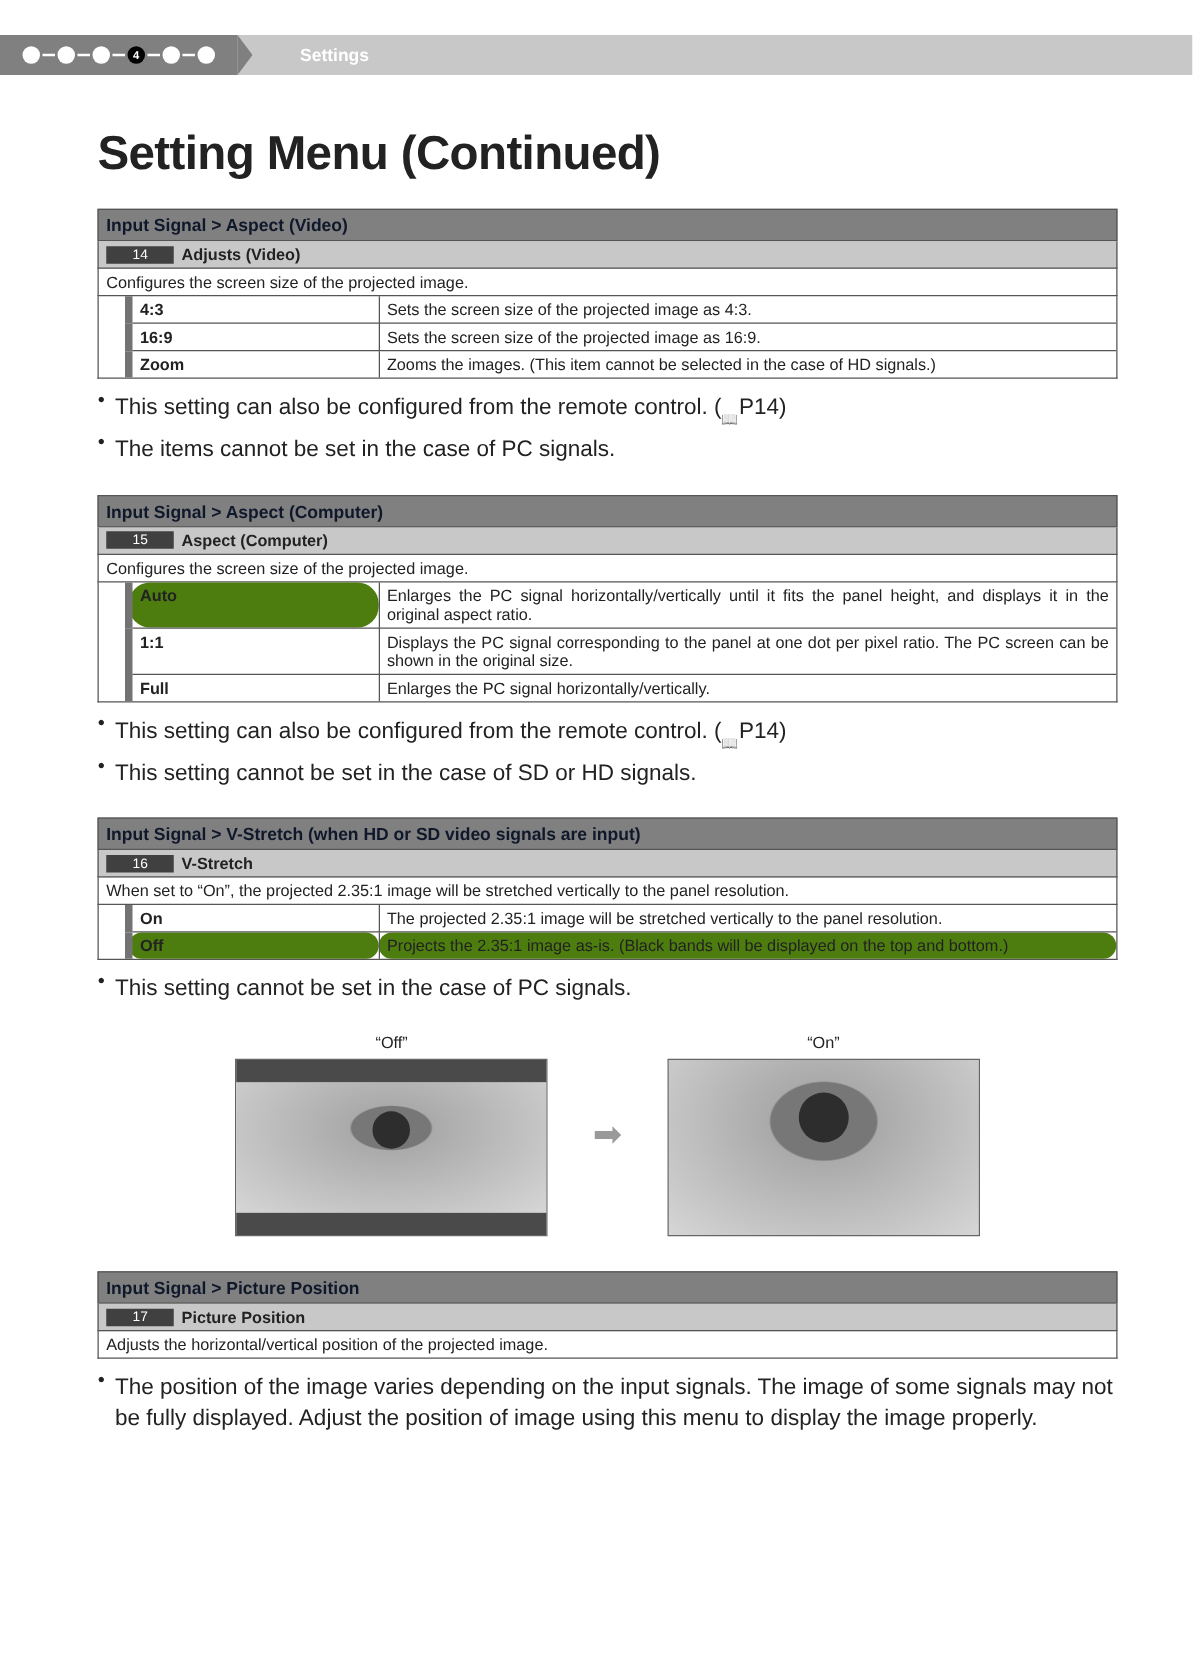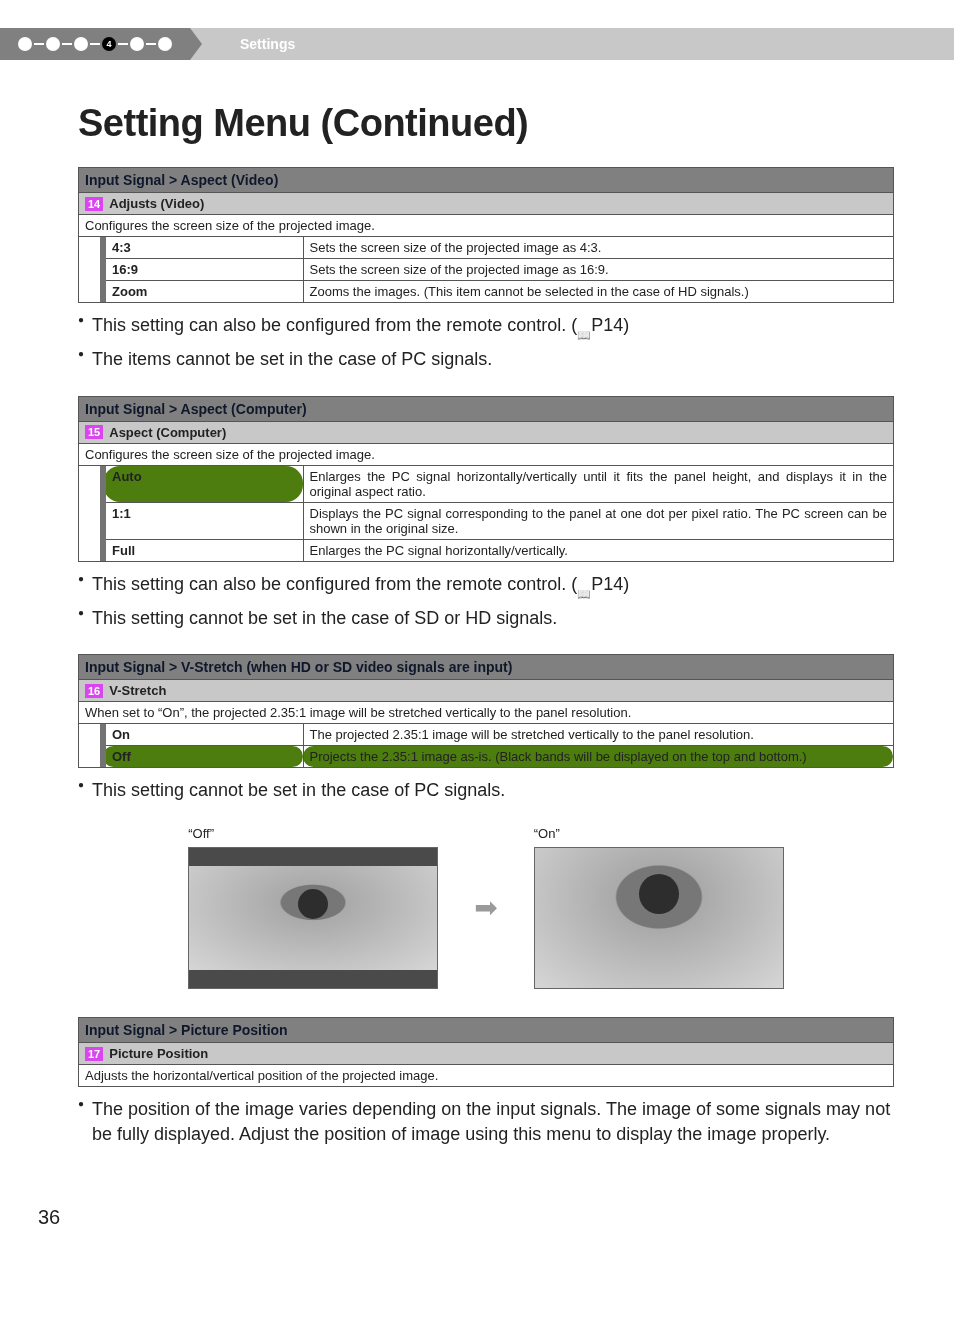--- a/index.html
+++ b/index.html
@@ -12,21 +12,21 @@
   .dot { width:14px; height:14px; border-radius:50%; background:#fff; display:flex; align-items:center; justify-content:center; font-size:9px; color:#808080; }
   .dot.active { background:#000; color:#fff; font-weight:bold; }
   .dash { width:10px; height:2px; background:#fff; }
   .band-label { position:absolute; left:208px; top:0; height:32px; display:flex; align-items:center; color:#fff; font-weight:bold; font-size:14px;margin-left:32px; }
 
   .content { padding: 24px 60px 0 78px; }
   h1 { font-size: 38px; font-weight: bold; margin: 18px 0 22px 0; letter-spacing: -0.5px; }
 
   .section-head { background:#808080; color:#0f172a; font-weight:bold; font-size:14px; padding:4px 6px; border:1px solid #555; }
   .sub-head { background:#c8c8c8; border:1px solid #555; border-top:none; padding:3px 6px; display:flex; align-items:center; gap:6px; }
-  .num-badge { background:#d946ef; color:#fff; font-size:11px; font-weight:bold; padding:1px 3px; min-width:16px; text-align:center; }
+  .num-badge { background:#404040; color:#fff; font-size:11px; font-weight:normal; padding:1px 21px; min-width:16px; text-align:center; }
   .sub-head-text { font-weight:bold; font-size:13px; color:#222; }
   .desc-row { border:1px solid #555; border-top:none; padding:3px 6px; font-size:13px; }
   table.opts { width:100%; border-collapse:collapse; }
   table.opts td { border:1px solid #555; font-size:13px; padding:3px 6px; vertical-align:top; }
   table.opts td:first-child { width:26%; }
   table.opts td.spacer { width:24px; border-top:none; border-bottom:none; border-left:1px solid #555; }
   table.opts tr:last-child td.spacer { border-bottom:1px solid #555; } 
   table.opts td.spacer { border-left:1px solid #fff; border-right:none; border-top:none; border-bottom:none; }
   
   .opts-wrap { border:1px solid #555; border-top:none; }
@@ -41,21 +41,21 @@
   .shade { background:#4d7c0f;border-radius:17px; }
   .justify { text-align: justify; }
 
   ul.notes { list-style:none; margin:10px 0 24px 0; }
   ul.notes li { font-size:18px; margin:10px 0 0 0; padding-left:14px; position:relative; line-height:1.35; }
   ul.notes li::before { content:"●"; position:absolute; left:0; top:0; font-size:10px; color:#222; }
   .ref-icon { display:inline-block; width:14px; height:10px; position:relative; vertical-align:middle; }
   .ref-icon::before { content:"📖"; font-size:11px; line-height:10px; filter: grayscale(100%); }
 
   .illus-row { display:flex; align-items:center; justify-content:center; gap:36px; margin:8px 0 28px 0; }
-  .illus-col { display:flex; flex-direction:column; align-items:flex-start; gap:6px; }
+  .illus-col { display:flex; flex-direction:column; align-items:center; gap:6px; }
   .illus-label { font-size:13px; }
   .bars-top, .bars-bot { background:#4a4a4a; height:18px; }
   .off-frame { width:250px; height:142px; border:1px solid #666; display:flex; flex-direction:column; }
   .off-frame .mid { flex:1; background: radial-gradient(ellipse at 50% 35%, #3a3a3a 0%, #3a3a3a 6%, #777 7%, #777 18%, #aaa 19%, #d6d6d6 100%); position:relative; }
   .off-frame .mid::after{ content:""; position:absolute; left:50%; top:22%; transform:translateX(-50%); width:30px; height:30px; border-radius:50%; background:#2d2d2d; }
   .on-frame { width:250px; height:142px; border:1px solid #666; background: radial-gradient(ellipse at 50% 35%, #3a3a3a 0%, #3a3a3a 8%, #777 9%, #777 24%, #aaa 25%, #d6d6d6 100%); position:relative; }
   .on-frame::after{ content:""; position:absolute; left:50%; top:18%; transform:translateX(-50%); width:40px; height:40px; border-radius:50%; background:#2d2d2d; }
   .arrow { font-size:28px; color:#9a9a9a; }
 
   .page-num { font-size:20px; margin:60px 0 0 38px; }
@@ -202,14 +202,13 @@
       <span class="num-badge">17</span>
       <span class="sub-head-text">Picture Position</span>
     </div>
     <div class="desc-row" style="border-bottom:1px solid #555;">Adjusts the horizontal/vertical position of the projected image.</div>
     <ul class="notes">
       <li>The position of the image varies depending on the input signals. The image of some signals may not be fully displayed. Adjust the position of image using this menu to display the image properly.</li>
     </ul>
 
   </div>
 
-  <div class="page-num">36</div>
 </div>
 
 </body></html>

